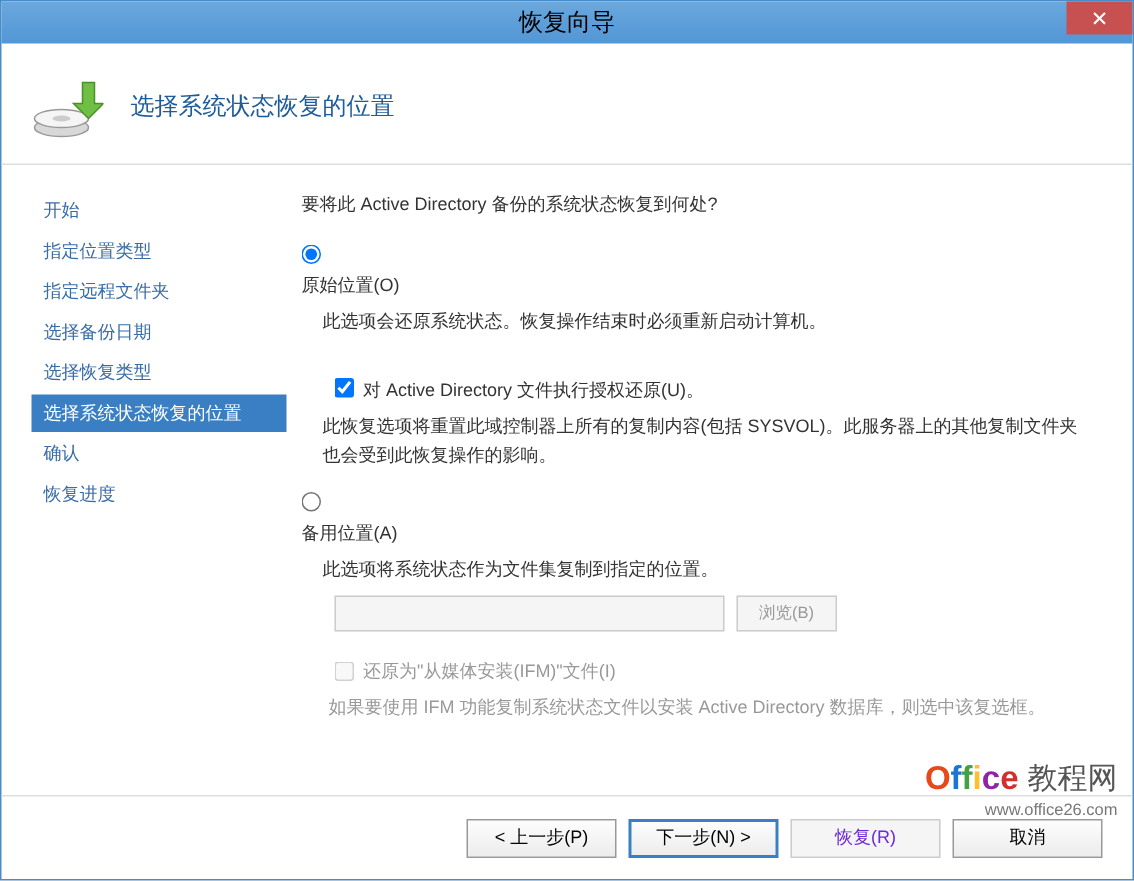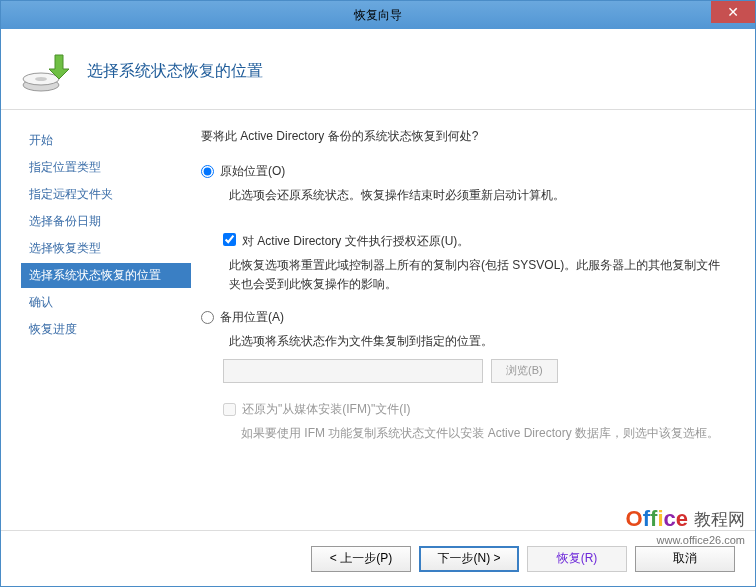--- a/index.html
+++ b/index.html
@@ -1,62 +1,62 @@
 <!DOCTYPE html>
 <html><head>
   <meta charset="utf-8">
   <style>
     * { box-sizing: border-box; margin: 0; padding: 0; }
     body { font-family: "Microsoft YaHei", "Segoe UI", sans-serif; font-size: 12px; background: #fff; }
     .window { width: 756px; height: 587px; border: 1px solid #4a8cc7; background: #fff; position: relative; }
     .titlebar { height: 28px; background: linear-gradient(#6aa8de, #5296d4); display: flex; align-items: center; justify-content: center; position: relative; color: #000; }
-    .titlebar-title { font-size: 12px; }
+    .titlebar-title { font-size: 16px; }
     .close-btn { position: absolute; right: 0; top: 0; width: 44px; height: 22px; background: #c75050; color: #fff; display: flex; align-items: center; justify-content: center; font-size: 14px; cursor: pointer; }
     .content { display: flex; flex-direction: column; height: calc(100% - 28px); }
     .header { padding: 18px 20px 14px 20px; display: flex; align-items: center; gap: 18px; border-bottom: 1px solid #ddd; }
     .header-icon { width: 48px; height: 48px; position: relative; }
     .header-icon svg { width: 48px; height: 48px; }
     .header-title { font-size: 16px; color: #1e5b99; }
     .body { flex: 1; display: flex; }
     .sidebar { width: 190px; padding: 18px 0 0 20px; }
     .sidebar-item { padding: 4px 8px; font-size: 12px; color: #3a6da8; cursor: pointer; margin-bottom: 2px; }
     .sidebar-item.active { background: #3a7fc4; color: #fff; }
     .sidebar-item.done { color: #3a6da8; }
     .main { flex: 1; padding: 18px 25px 0 10px; font-size: 12px; color: #333; }
     .prompt { margin-bottom: 18px; }
     .radio-group { margin-bottom: 14px; }
-    .radio-row { display: flex; align-items: center; gap: 6px; margin-bottom: 6px; }
+    .radio-row { display: flex; align-items: flex-start; gap: 6px; margin-bottom: 6px; flex-direction: column; }
     .radio-row input[type=radio] { width: 13px; height: 13px; }
     .radio-label { cursor: pointer; }
-    .indent { margin-left: 28px; margin-bottom: 6px; line-height: 1.6; }
+    .indent { margin-left: 14px; margin-bottom: 6px; line-height: 1.6; }
     .checkbox-row { display: flex; gap: 6px; margin-left: 22px; margin-bottom: 6px; margin-top: 28px; }
     .checkbox-row input[type=checkbox] { width: 13px; height: 13px; }
     .browse-row { display: flex; gap: 8px; margin-left: 22px; margin-top: 8px; margin-bottom: 18px; }
     .browse-input { width: 260px; height: 24px; border: 1px solid #aaa; background: #fff; padding: 0 4px; }
     .browse-input:disabled { background: #f5f5f5; color: #999; border-color: #ccc; }
     .btn-small { height: 24px; padding: 0 14px; border: 1px solid #aaa; background: #f0f0f0; cursor: pointer; font-size: 11px; }
     .btn-small:disabled { color: #999; border-color: #ccc; background: #f5f5f5; cursor: default; }
     .ifm-check { display: flex; align-items: center; gap: 6px; margin-left: 22px; margin-bottom: 6px; }
     .ifm-check input[type=checkbox] { width: 13px; height: 13px; }
     .ifm-check label { color: #999; }
-    .ifm-desc { margin-left: 40px; color: #999; line-height: 1.6; }
+    .ifm-desc { margin-left: 18px; color: #999; line-height: 1.6; }
     .footer { height: 56px; border-top: 1px solid #ddd; display: flex; align-items: center; justify-content: flex-end; padding: 0 20px; gap: 8px; }
     .btn { width: 100px; height: 26px; border: 1px solid #999; background: linear-gradient(#fdfdfd,#ececec); cursor: pointer; font-size: 12px; font-family: inherit; }
     .btn:disabled { color: #6d28d9; border-color: #ccc; background: #f5f5f5; cursor: default; }
     .btn.primary { border: 2px solid #3a7fc4; }
     .watermark { position: absolute; right: 10px; bottom: 40px; text-align: right; pointer-events: none; }
     .watermark-logo { display: flex; align-items: center; gap: 4px; justify-content: flex-end; }
     .watermark-text1 { font-size: 22px; font-weight: bold; }
     .wm-o { color: #e64a19; }
     .wm-f1 { color: #1976d2; }
     .wm-f2 { color: #43a047; }
     .wm-i { color: #fbc02d; }
     .wm-c { color: #8e24aa; }
     .wm-e { color: #d32f2f; }
-    .watermark-text2 { font-size: 17px; color: #555; margin-left: 2px; }
+    .watermark-text2 { font-size: 20px; color: #555; margin-left: 2px; }
     .watermark-url { font-size: 11px; color: #777; margin-top: 2px; }
   </style>
 </head>
 <body>
 
 <div class="window">
   <div class="titlebar">
     <span class="titlebar-title">恢复向导</span>
     <div class="close-btn">
       <span>✕</span>

